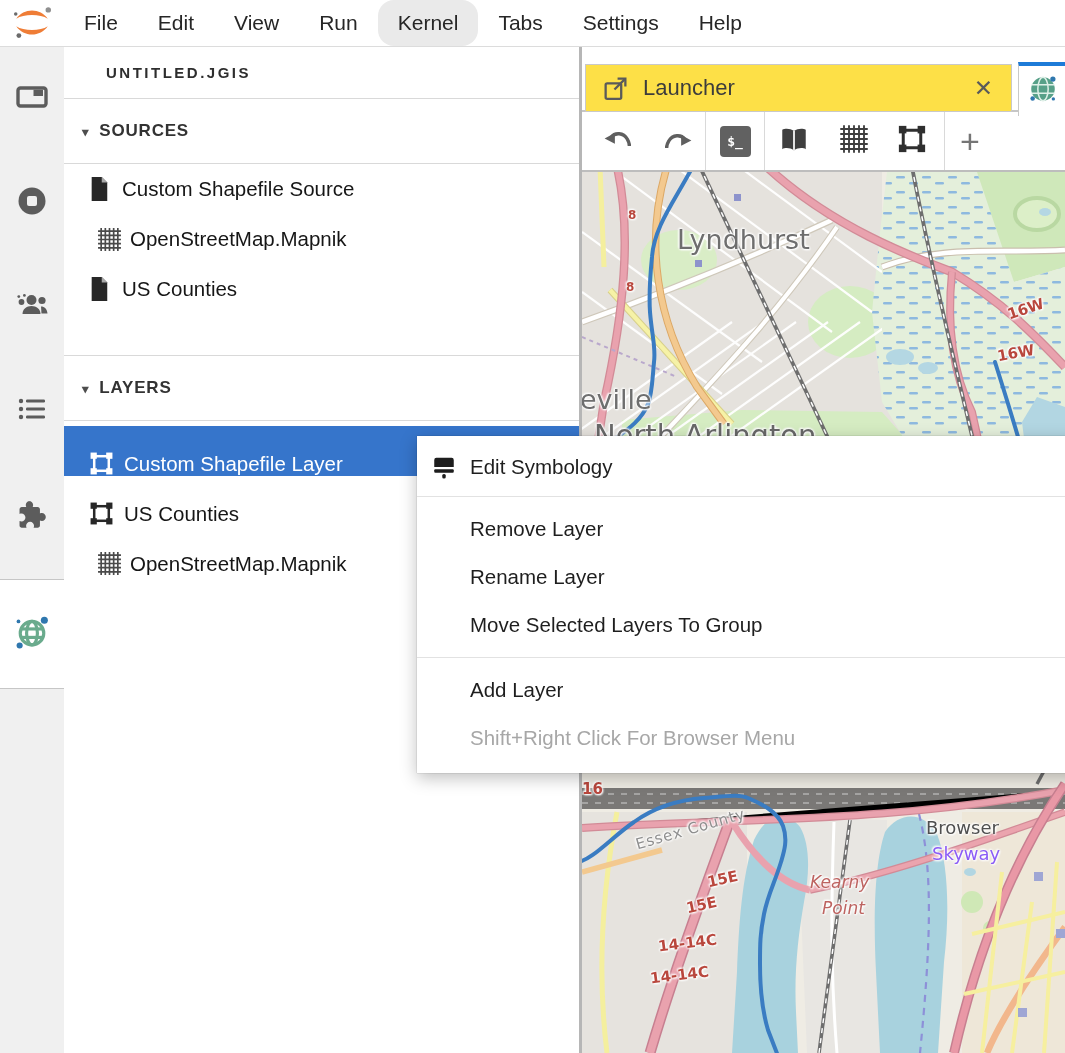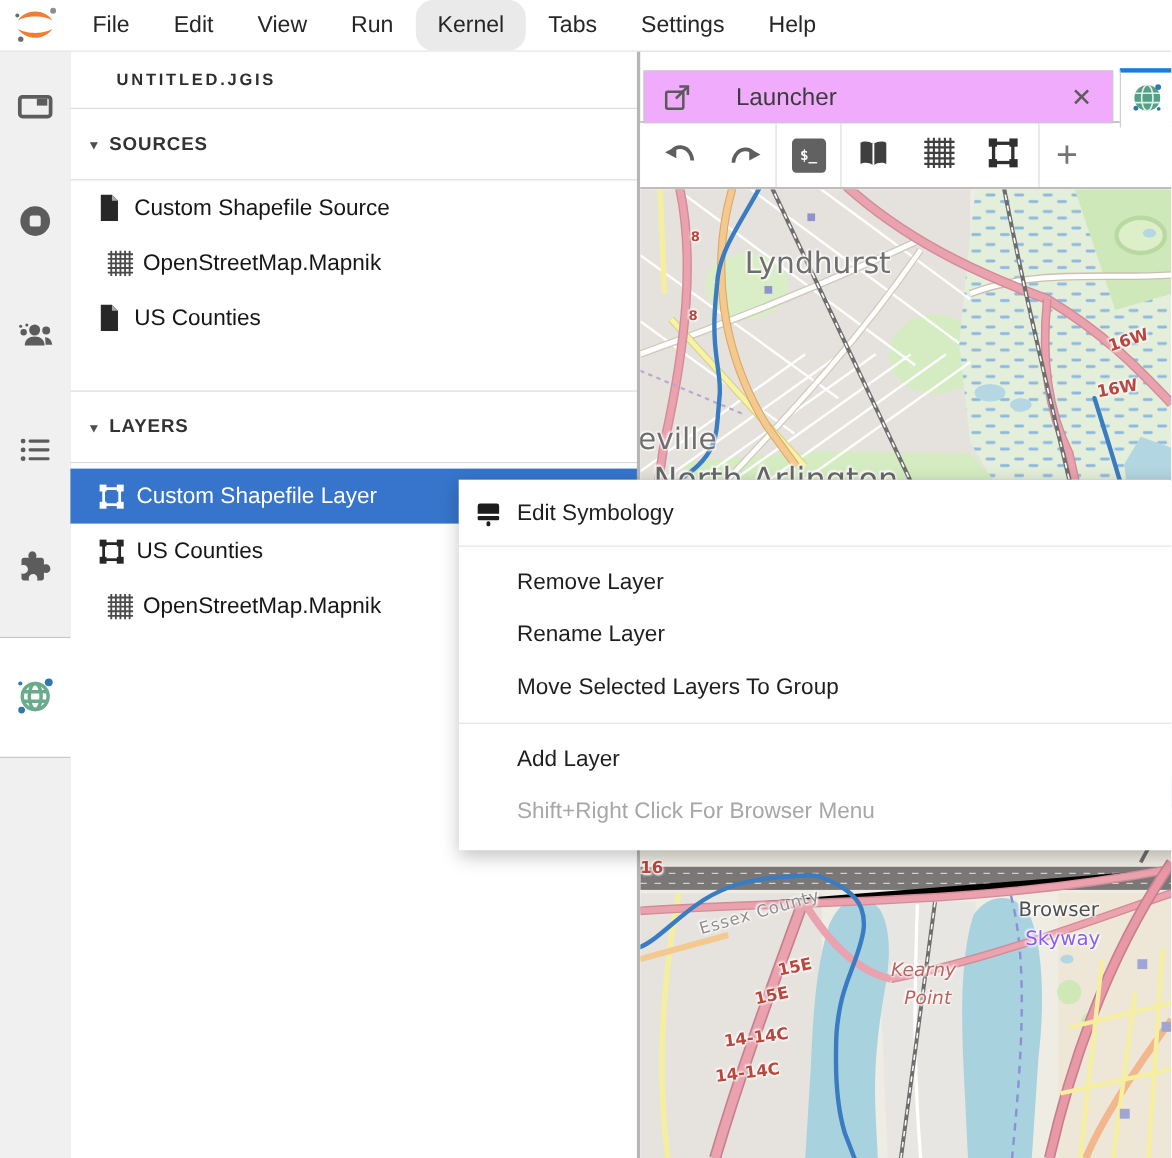--- a/index.html
+++ b/index.html
@@ -19,29 +19,29 @@
   #globe-btn{left:0;top:580px;width:64px;height:108px;background:#fff;display:flex;align-items:center;justify-content:center;}
   
   #panel{left:64px;top:47px;width:516px;height:1006px;background:#fff;}
   .panel-hdr{border-bottom:1px solid #d9d9d9;display:flex;align-items:center;}
   #panel-title{height:51px;padding-left:42px;font-size:15px;font-weight:bold;letter-spacing:2.5px;color:#2e2e2e;}
   .sec-hdr{height:64px;padding-left:18px;font-size:17px;font-weight:bold;letter-spacing:0.8px;color:#333;}
   .caret{font-size:13px;color:#4d4d4d;margin-right:10px;transform:scaleY(.9);}
   .pitem{display:flex;align-items:center;height:50px;font-size:20.5px;color:#161616;}
   .pitem .ic{display:flex;align-items:center;justify-content:center;width:26px;margin:0 10px 0 22px;}
   .pitem.indent .ic{margin-left:32px;margin-right:8px;}
-  .lrow{display:flex;align-items:center;height:50px;font-size:20.5px;color:#161616;}
+  .lrow{display:flex;align-items:flex-end;height:50px;font-size:20.5px;color:#161616;}
   .lrow .ic{display:flex;align-items:center;justify-content:center;width:26px;margin:0 10px 0 24px;}
   .lrow.indent .ic{margin-left:32px;margin-right:8px;}
   .lrow.selected{background:#3675cb;color:#fff;}
   
   #splitter{left:579px;top:47px;width:3px;height:1006px;background:#b6b6b6;}
   
   #tabline{left:582px;top:110px;width:483px;height:2px;background:#c6c6c6;}
-  #tab-launcher{left:585px;top:64px;width:425px;height:46px;background:#f0abfc;border:1px solid #c9c9c9;display:flex;align-items:center;z-index:2;gap:26px;}
+  #tab-launcher{left:585px;top:64px;width:425px;height:46px;background:#fde047;border:1px solid #c9c9c9;display:flex;align-items:center;z-index:2;}
   #tab-launcher .lbl{font-size:22px;color:#3c3c3c;margin-left:14px;}
   #tab-launcher .x{margin-left:auto;margin-right:18px;font-size:23px;color:#5a5a5a;}
   #tab-map{left:1018px;top:62px;width:47px;height:50px;background:#fff;border-top:4px solid #1d7bd8;border-left:1px solid #c9c9c9;display:flex;align-items:center;justify-content:center;z-index:3;}
   
   #toolbar{left:582px;top:112px;width:483px;height:58px;background:#fff;border-bottom:2px solid #bdbdbd;}
   .tb{position:absolute;top:9px;width:40px;height:40px;display:flex;align-items:center;justify-content:center;}
   .tbdiv{position:absolute;top:0;width:1px;height:58px;background:#d9d9d9;}
   .plus{font-size:34px;color:#757575;font-weight:400;}
   .term{width:31px;height:31px;background:#616161;border-radius:4px;color:#fff;
         font-family:"DejaVu Sans Mono",monospace;font-size:13px;font-weight:bold;display:flex;align-items:center;justify-content:center;}

